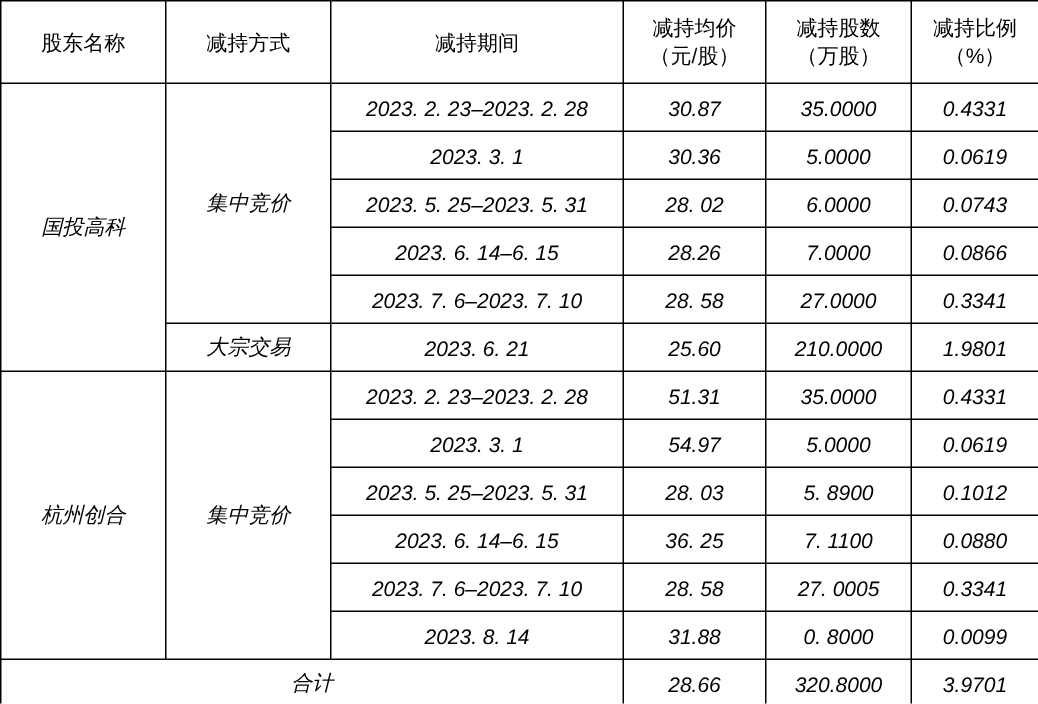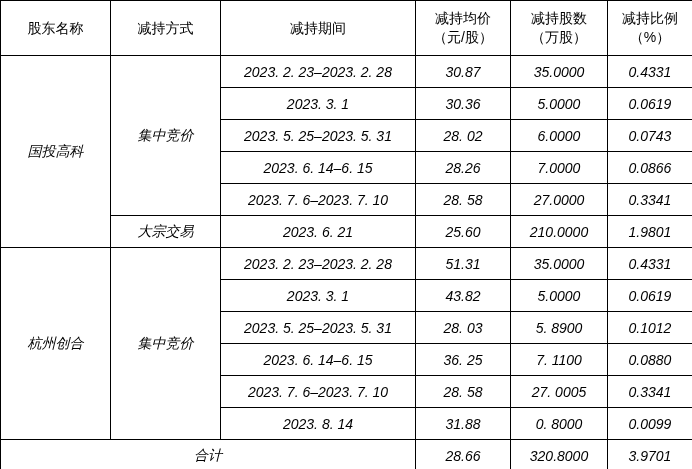--- a/index.html
+++ b/index.html
@@ -138,21 +138,21 @@
       <tr>
         <td class="holder-cell" rowspan="6">杭州创合</td>
         <td class="method-cell" rowspan="6">集中竞价</td>
         <td class="period-cell">2023. 2. 23–2023. 2. 28</td>
         <td class="num-cell">51.31</td>
         <td class="num-cell">35.0000</td>
         <td class="num-cell">0.4331</td>
       </tr>
       <tr>
         <td class="period-cell">2023. 3. 1</td>
-        <td class="num-cell">43.82</td>
+        <td class="num-cell">54.97</td>
         <td class="num-cell">5.0000</td>
         <td class="num-cell">0.0619</td>
       </tr>
       <tr>
         <td class="period-cell">2023. 5. 25–2023. 5. 31</td>
         <td class="num-cell">28. 03</td>
         <td class="num-cell">5. 8900</td>
         <td class="num-cell">0.1012</td>
       </tr>
       <tr>

